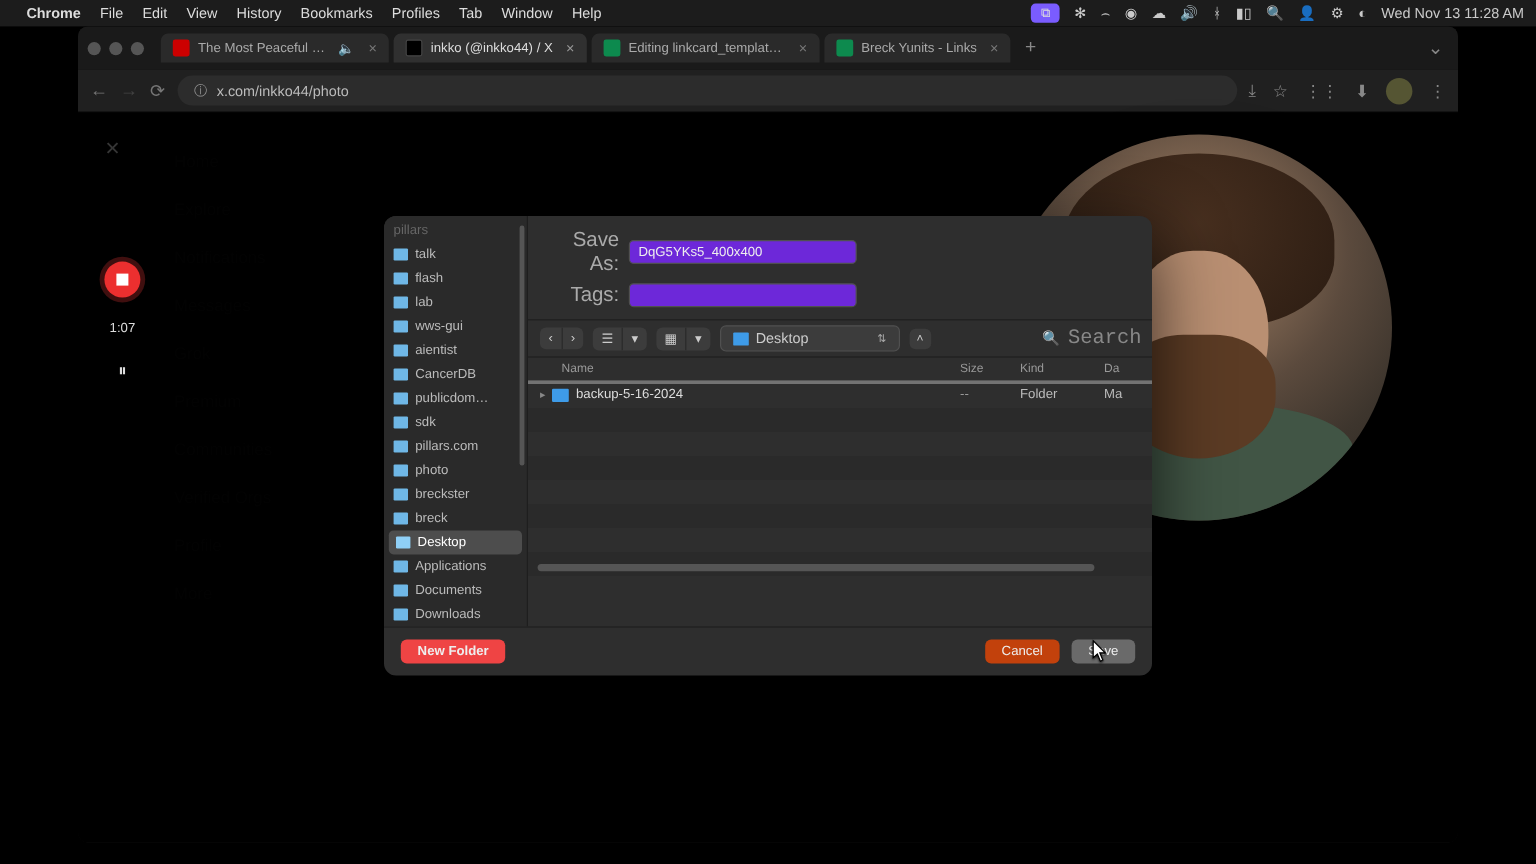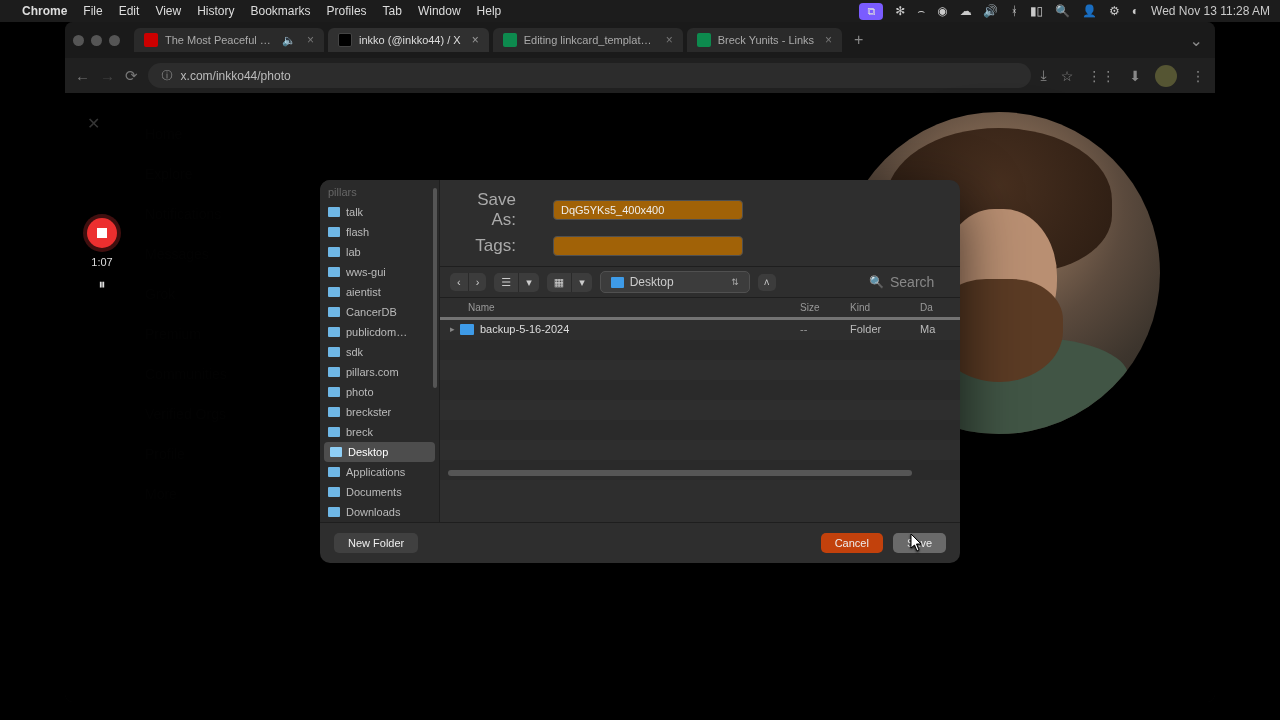--- a/index.html
+++ b/index.html
@@ -41,21 +41,21 @@
   .avatar-mini { width: 22px; height: 22px; border-radius: 50%; background: #553; }
 
   
   .page { position: absolute; top: 72px; left: 0; right: 0; bottom: 0; background: #000; }
   .page-dim { position: absolute; inset: 0; background: rgba(0,0,0,0.55); }
   .faint-sidebar { position: absolute; top: 20px; left: 80px; width: 200px; color: #222; font-size: 14px; line-height: 40px; }
   .faint-sidebar div { opacity: 0.2; }
   .close-x { position: absolute; top: 20px; left: 22px; color: #777; font-size: 16px; }
 
   
-  .recorder { position: absolute; top: 218px; left: 86px; width: 32px; display: flex; flex-direction: column; align-items: center; gap: 8px; }
+  .recorder { position: absolute; top: 218px; left: 86px; width: 32px; display: flex; flex-direction: column; align-items: center; gap: 20px; }
   .rec-stop { width: 30px; height: 30px; border-radius: 50%; background: #ec2f2f; display: flex; align-items: center; justify-content: center; box-shadow: 0 0 0 4px rgba(255,60,60,0.25); }
   .rec-stop .sq { width: 10px; height: 10px; background: #fff; }
   .rec-time { color: #ddd; font-size: 11px; }
   .rec-pause { color: #ddd; font-size: 14px; }
 
   
   .webcam { position: absolute; top: 112px; right: 120px; width: 322px; height: 322px; border-radius: 50%; overflow: hidden; background: radial-gradient(circle at 50% 30%, #a78a6f 0%, #866b55 20%, #5b4a3d 45%, #3d352d 70%, #2a251f 100%); box-shadow: 0 6px 30px rgba(0,0,0,0.7); }
   
   .webcam .hair { position:absolute; top:5%; left:15%; right:15%; height:45%; background: radial-gradient(circle at 50% 40%, #472f1f, #2b1c12); border-radius: 50% 50% 40% 40%; }
   .webcam .face { position:absolute; top:30%; left:32%; width:36%; height:45%; background:#b98f72; border-radius: 46% 46% 50% 50%; }
@@ -70,31 +70,31 @@
   .sb-item { display: flex; align-items: center; gap: 6px; padding: 4px 8px; font-size: 11px; color: #bbb; white-space: nowrap; overflow: hidden; text-overflow: ellipsis; }
   .sb-item.selected { background: #4d4d4d; color: #fff; border-radius: 4px; margin: 0 4px; padding: 4px 6px; }
   .sb-item .folder-ic { width: 12px; height: 10px; background: #6fb7e6; border-radius: 1px; flex-shrink:0; }
   .sb-item.selected .folder-ic { background: #8fcff6; }
   .sb-cut { color: #666; padding: 4px 8px; font-size: 11px; }
 
   .dlg-main { flex: 1; display: flex; flex-direction: column; }
   .dlg-fields { padding: 10px 16px 4px; }
   .field-row { display: flex; align-items: center; gap: 8px; margin-bottom: 6px; }
   .field-row label { width: 60px; text-align: right; color: #aaa; font-size: 17px; }
-  .field-row input { flex: 1; max-width: 190px; background: #a16207; border: 1px solid #505050; border-radius: 4px; padding: 3px 7px; color: #eee; font-size: 11px; margin-left: 29px; }
+  .field-row input { flex: 1; max-width: 190px; background: #6d28d9; border: 1px solid #505050; border-radius: 4px; padding: 3px 7px; color: #eee; font-size: 11px; }
 
   .dlg-toolbar { display: flex; align-items: center; gap: 8px; padding: 4px 10px; border-top: 1px solid #1e1e1e; border-bottom: 1px solid #1e1e1e; }
   .tb-group { display: flex; background: #3c3c3c; border-radius: 5px; overflow: hidden; }
   .tb-btn { padding: 3px 7px; font-size: 11px; color: #ccc; border-right: 1px solid #2a2a2a; }
   .tb-btn:last-child { border-right: none; }
   .loc-select { background: #3c3c3c; border: 1px solid #505050; border-radius: 5px; padding: 3px 10px; display: flex; align-items: center; gap: 6px; min-width: 150px; }
   .loc-select .chev { margin-left: auto; font-size: 9px; color: #aaa; }
   .compact-btn { background: #3c3c3c; border-radius: 5px; padding: 3px 6px; font-size: 10px; }
   .searchbox { display: flex; align-items: center; gap: 6px; color: #888; margin-left: auto; }
-  .searchbox input { background: transparent; border: none; color: #ccc; width: 60px; font-size: 14px; }
+  .searchbox input { background: transparent; border: none; color: #ccc; width: 60px; font-size: 17px; font-family: Liberation Mono, monospace; }
   .searchbox input::placeholder { color: #888; }
 
   .file-header { display: flex; padding: 4px 10px; font-size: 10px; color: #999; border-bottom: 3px solid #737373; }
   .fh-name { flex: 1; margin-left: 18px; }
   .fh-size { width: 50px; }
   .fh-kind { width: 70px; }
   .fh-date { width: 30px; }
 
   .file-list { min-height: 160px; background: repeating-linear-gradient(#2e2e2e 0, #2e2e2e 20px, #2a2a2a 20px, #2a2a2a 40px); position: relative; }
   .file-row { display: flex; align-items: center; padding: 3px 10px; font-size: 11px; color: #ddd; }
@@ -102,21 +102,21 @@
   .file-row .f-ic { width: 14px; height: 11px; background: #3e9be8; border-radius: 1px; margin-right: 6px; }
   .file-row .f-name { flex: 1; }
   .file-row .f-size { width: 50px; color: #999; }
   .file-row .f-kind { width: 70px; color: #bbb; }
   .file-row .f-date { width: 30px; color: #bbb; }
   .file-list .hscroll { position:absolute; bottom:4px; left:8px; right:48px; height:6px; background:#555; border-radius:3px; }
 
   .dlg-footer { display: flex; align-items: center; padding: 10px 14px; border-top: 1px solid #1e1e1e; gap: 10px; }
   .dlg-footer .spacer { flex: 1; }
   .btn { background: #c2410c; color: #eee; border-radius: 5px; padding: 4px 14px; font-size: 11px; }
-  .btn.muted { background: #404040; }
+  .btn.muted { background: #ef4444; font-weight: bold; }
   .btn.primary { background: #6a6a6a; }
 
   .cursor { position: absolute; top: 533px; left: 910px; width: 14px; height: 20px; pointer-events:none; }
   .cursor svg { filter: drop-shadow(0 1px 1px rgba(0,0,0,0.8)); }
 
 </style>
 </head>
 <body>
 
 <div class="menubar">

